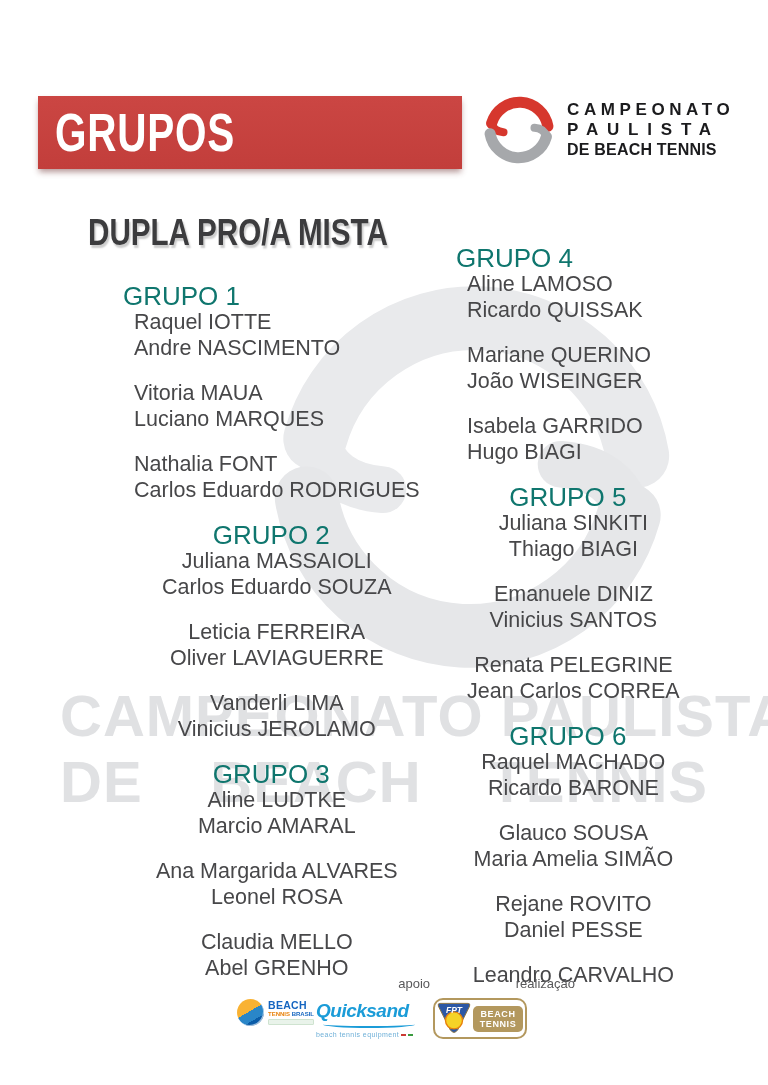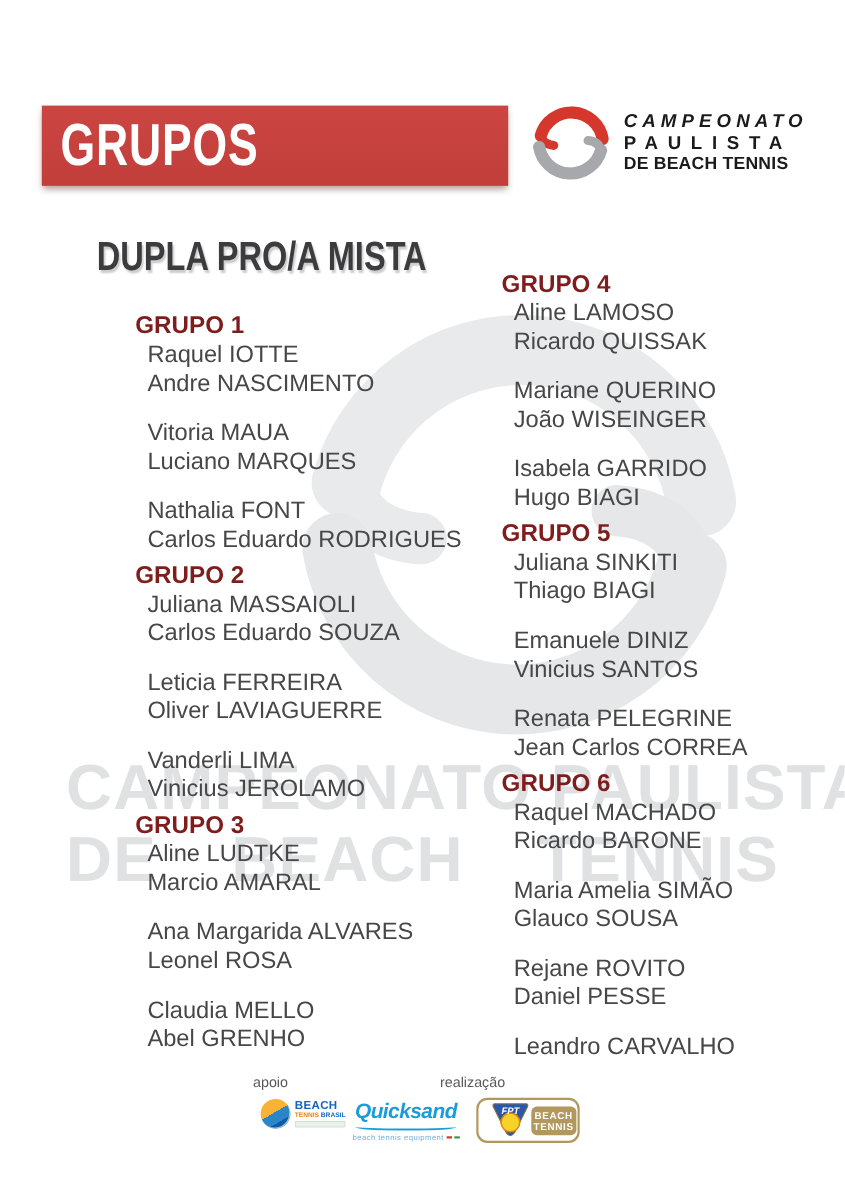--- a/index.html
+++ b/index.html
@@ -18,21 +18,21 @@
     position:absolute;left:17px;top:50%;
     transform:translateY(-52%) scaleX(.75);transform-origin:0 50%;
     font-size:54px;font-weight:bold;color:#ffffff;letter-spacing:1px;white-space:nowrap;
   }
 
   
   .brand{position:absolute;left:482px;top:93px;display:flex;align-items:center;gap:11px;}
   .brand-mark{width:74px;height:74px;}
   .brand-text{width:162px;color:#1b1b1d;font-weight:bold;}
   .brand-text .bl{white-space:nowrap;line-height:20px;}
-  .bl1{font-size:17px;letter-spacing:4.6px;font-style:italic;}
+  .bl1{font-size:17px;letter-spacing:4.6px;}
   .bl2{font-size:17px;letter-spacing:8.8px;}
   .bl3{font-size:16px;letter-spacing:.2px;}
 
   
   .wm-logo{position:absolute;left:260px;top:265px;width:424px;height:424px;z-index:0;}
   .wm-line{
     position:absolute;left:60px;width:648px;z-index:0;
     font-weight:bold;color:#e0e1e3;white-space:nowrap;
     text-align:justify;text-align-last:justify;font-size:58px;letter-spacing:1px;
   }
@@ -44,53 +44,53 @@
     position:absolute;left:88px;top:212px;z-index:2;
     font-size:37px;font-weight:bold;color:#3c3c3e;white-space:nowrap;
     transform:scaleX(.8);transform-origin:0 0;
     text-shadow:2px 3px 2px #cccccc;
   }
 
   
   .col{position:absolute;z-index:2;}
   .col-left{left:123px;top:283px;}
   .col-right{left:456px;top:245px;}
-  .group h3{margin:0;font-size:22px;font-weight:bold;color:#7f1d1d;line-height:26px;}
+  .group h3{margin:0;font-size:26px;font-weight:normal;color:#0f766e;line-height:26px;}
   .player{font-size:21.5px;color:#474749;line-height:26px;padding-left:11px;white-space:nowrap;}
   .pair + .pair{margin-top:19px;}
-  .group + .group{margin-top:7px;}
-
-  
-  .f-label{position:absolute;font-size:13px;color:#58585a;text-align:left;z-index:3;}
+  .group + .group{margin-top:19px;text-align:center;}
+
+  
+  .f-label{position:absolute;font-size:13px;color:#58585a;text-align:right;z-index:3;}
   .lab-apoio{left:230px;top:976px;width:200px;}
   .lab-real{left:400px;top:976px;width:175px;}
 
   .btb{position:absolute;left:237px;top:999px;display:flex;align-items:center;gap:4px;z-index:3;}
   .btb-ball{
     width:27px;height:27px;border-radius:50%;
     background:linear-gradient(150deg,#f9b233 0 46%,#2a86c8 46% 72%,#0a5ca8 72%);
     box-shadow:inset -1px -1px 0 rgba(255,255,255,.6);
   }
   .btb-text{width:48px;line-height:1;}
   .btb-l1{font-size:10.5px;font-weight:bold;color:#1565c0;letter-spacing:.3px;}
   .btb-l2{font-size:6px;font-weight:bold;margin-top:1px;}
   .btb-l2 .t{color:#e8820c;} .btb-l2 .b{color:#1565c0;}
   .btb-strip{margin-top:2px;height:4px;width:44px;background:#e9f3ea;border:1px solid #cfe3d0;border-radius:1px;}
 
-  .qs{position:absolute;left:316px;top:1001px;width:106px;text-align:center;z-index:3;}
+  .qs{position:absolute;left:316px;top:1001px;width:106px;z-index:3;}
   .qs-name{font-size:19px;font-weight:bold;font-style:italic;color:#1b9cd8;letter-spacing:-.5px;line-height:20px;}
   .qs-swash{width:92px;height:5px;margin:0 auto;border-bottom:2px solid #1b9cd8;border-radius:50%;}
   .qs-tag{margin-top:3px;font-size:7px;color:#6fb0d8;letter-spacing:.4px;white-space:nowrap;}
   .qs-dash{display:inline-block;width:5px;height:2px;vertical-align:middle;margin-left:2px;}
   .qs-dash.red{background:#cc3a33;} .qs-dash.green{background:#3a9a3f;}
 
   .fpt{
     position:absolute;left:433px;top:998px;width:94px;height:41px;z-index:3;
     border:2px solid #b3985e;border-radius:10px;background:#ffffff;
-    box-sizing:border-box;display:flex;align-items:center;padding:12px;
+    box-sizing:border-box;display:flex;align-items:center;padding:2px;
   }
   .fpt-shield{width:34px;height:33px;flex:none;}
   .fpt-panel{
     flex:1;margin-left:2px;background:#b3985e;border-radius:5px;
     padding:3px 2px;text-align:center;
   }
   .fpt-panel div{font-size:9px;font-weight:bold;color:#ffffff;line-height:10px;letter-spacing:.6px;}
 </style>
 </head>
 <body>
@@ -214,22 +214,22 @@
         <div class="player">Jean Carlos CORREA</div>
       </div>
     </section>
     <section class="group">
       <h3>GRUPO 6</h3>
       <div class="pair">
         <div class="player">Raquel MACHADO</div>
         <div class="player">Ricardo BARONE</div>
       </div>
       <div class="pair">
+        <div class="player">Glauco SOUSA</div>
         <div class="player">Maria Amelia SIMÃO</div>
-        <div class="player">Glauco SOUSA</div>
       </div>
       <div class="pair">
         <div class="player">Rejane ROVITO</div>
         <div class="player">Daniel PESSE</div>
       </div>
       <div class="pair">
         <div class="player">Leandro CARVALHO</div>
       </div>
     </section>
   </div>

